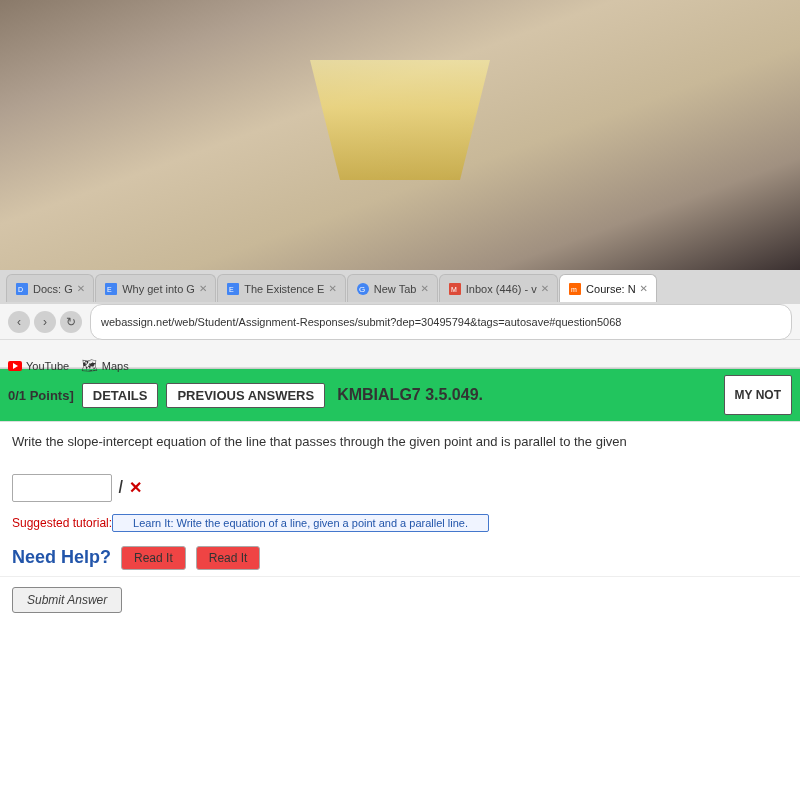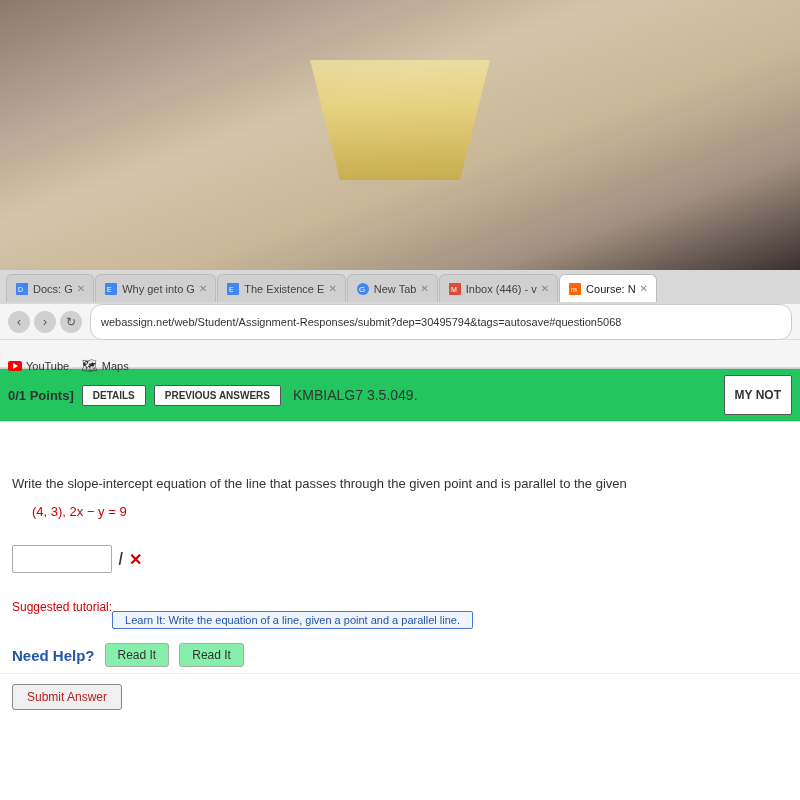--- a/index.html
+++ b/index.html
@@ -190,30 +190,30 @@
     .points-label {
       font-size: 13px;
       color: #333;
       font-weight: bold;
       white-space: nowrap;
     }
     .header-btn {
       border: 1px solid #555;
       background: #fff;
       padding: 4px 10px;
-      font-size: 10px;
+      font-size: 13px;
       font-weight: bold;
       cursor: pointer;
       color: #333;
       border-radius: 2px;
     }
     .question-id {
-      font-size: 14px;
-      color: #333;
-      font-weight: normal;
+      font-size: 16px;
+      color: #333;
+      font-weight: bold;
       margin-left: 4px;
     }
     .my-notes-btn {
       border: 1px solid #555;
       background: #fff;
       padding: 12px 10px;
       font-size: 12px;
       font-weight: bold;
       cursor: pointer;
       color: #333;
@@ -223,21 +223,20 @@
 
     
     .question-body {
       padding: 10px 12px;
       font-size: 13px;
       color: #333;
       line-height: 1.5;
     }
     .question-text {
       margin-bottom: 8px;
-      margin-top: 42px;
     }
     .math-expression {
       color: #c00;
       font-size: 13px;
       margin-bottom: 10px;
       margin-left: 20px;
     }
 
     
     .answer-area {
@@ -278,63 +277,63 @@
     }
     .tutorial-label {
       color: #cc0000;
       font-size: 12px;
       font-weight: normal;
     }
     .tutorial-link {
       border: 1px solid #4477cc;
       background: #f0f4ff;
       color: #2255aa;
-      padding: 2px 12px;
+      padding: 2px 20px;
       font-size: 11px;
       cursor: pointer;
       border-radius: 2px;
       text-decoration: none;
-      margin-top: 26px;
     }
 
     
     .help-row {
       padding: 6px 12px;
       display: flex;
       align-items: center;
       gap: 10px;
     }
     .need-help-label {
-      font-size: 15px;
+      font-size: 18px;
       font-weight: bold;
       color: #2255aa;
     }
     .help-btn {
       border: 1px solid #aaa;
-      background: #86efac;
+      background: #ef4444;
       padding: 4px 12px;
       font-size: 12px;
       cursor: pointer;
       border-radius: 3px;
       color: #333;
     }
 
     
     .submit-row {
       padding: 10px 12px;
       border-top: 1px solid #eee;
     }
     .submit-btn {
       border: 1px solid #888;
       background: #f0f0f0;
       padding: 5px 14px;
       font-size: 12px;
       cursor: pointer;
       border-radius: 3px;
-      color: #b91c1c;
+      color: #404040;
+      font-style: italic;
     }
   </style>
 </head>
 <body>
 
 <div class="photo-area"></div>
 
 <div class="browser-chrome">
 
   <div class="tab-bar">
@@ -436,21 +435,20 @@
   <div class="question-header">
     <span class="points-label">0/1 Points]</span>
     <button class="header-btn">DETAILS</button>
     <button class="header-btn">PREVIOUS ANSWERS</button>
     <span class="question-id">KMBIALG7 3.5.049.</span>
     <button class="my-notes-btn">MY NOT</button>
   </div>
 
   <div class="question-body">
     <div class="question-text">Write the slope-intercept equation of the line that passes through the given point and is parallel to the given</div>
-    <div class="math-expression">(4, 3), 2x − y = 9</div>
   </div>
 
   <div class="answer-area">
     <input class="answer-input" type="text" value="" style="">
     <span class="cursor-indicator">I</span>
     <span class="error-x">✕</span>
   </div>
 
   <div class="tutorial-row">
     <span class="tutorial-label">Suggested tutorial:</span>

